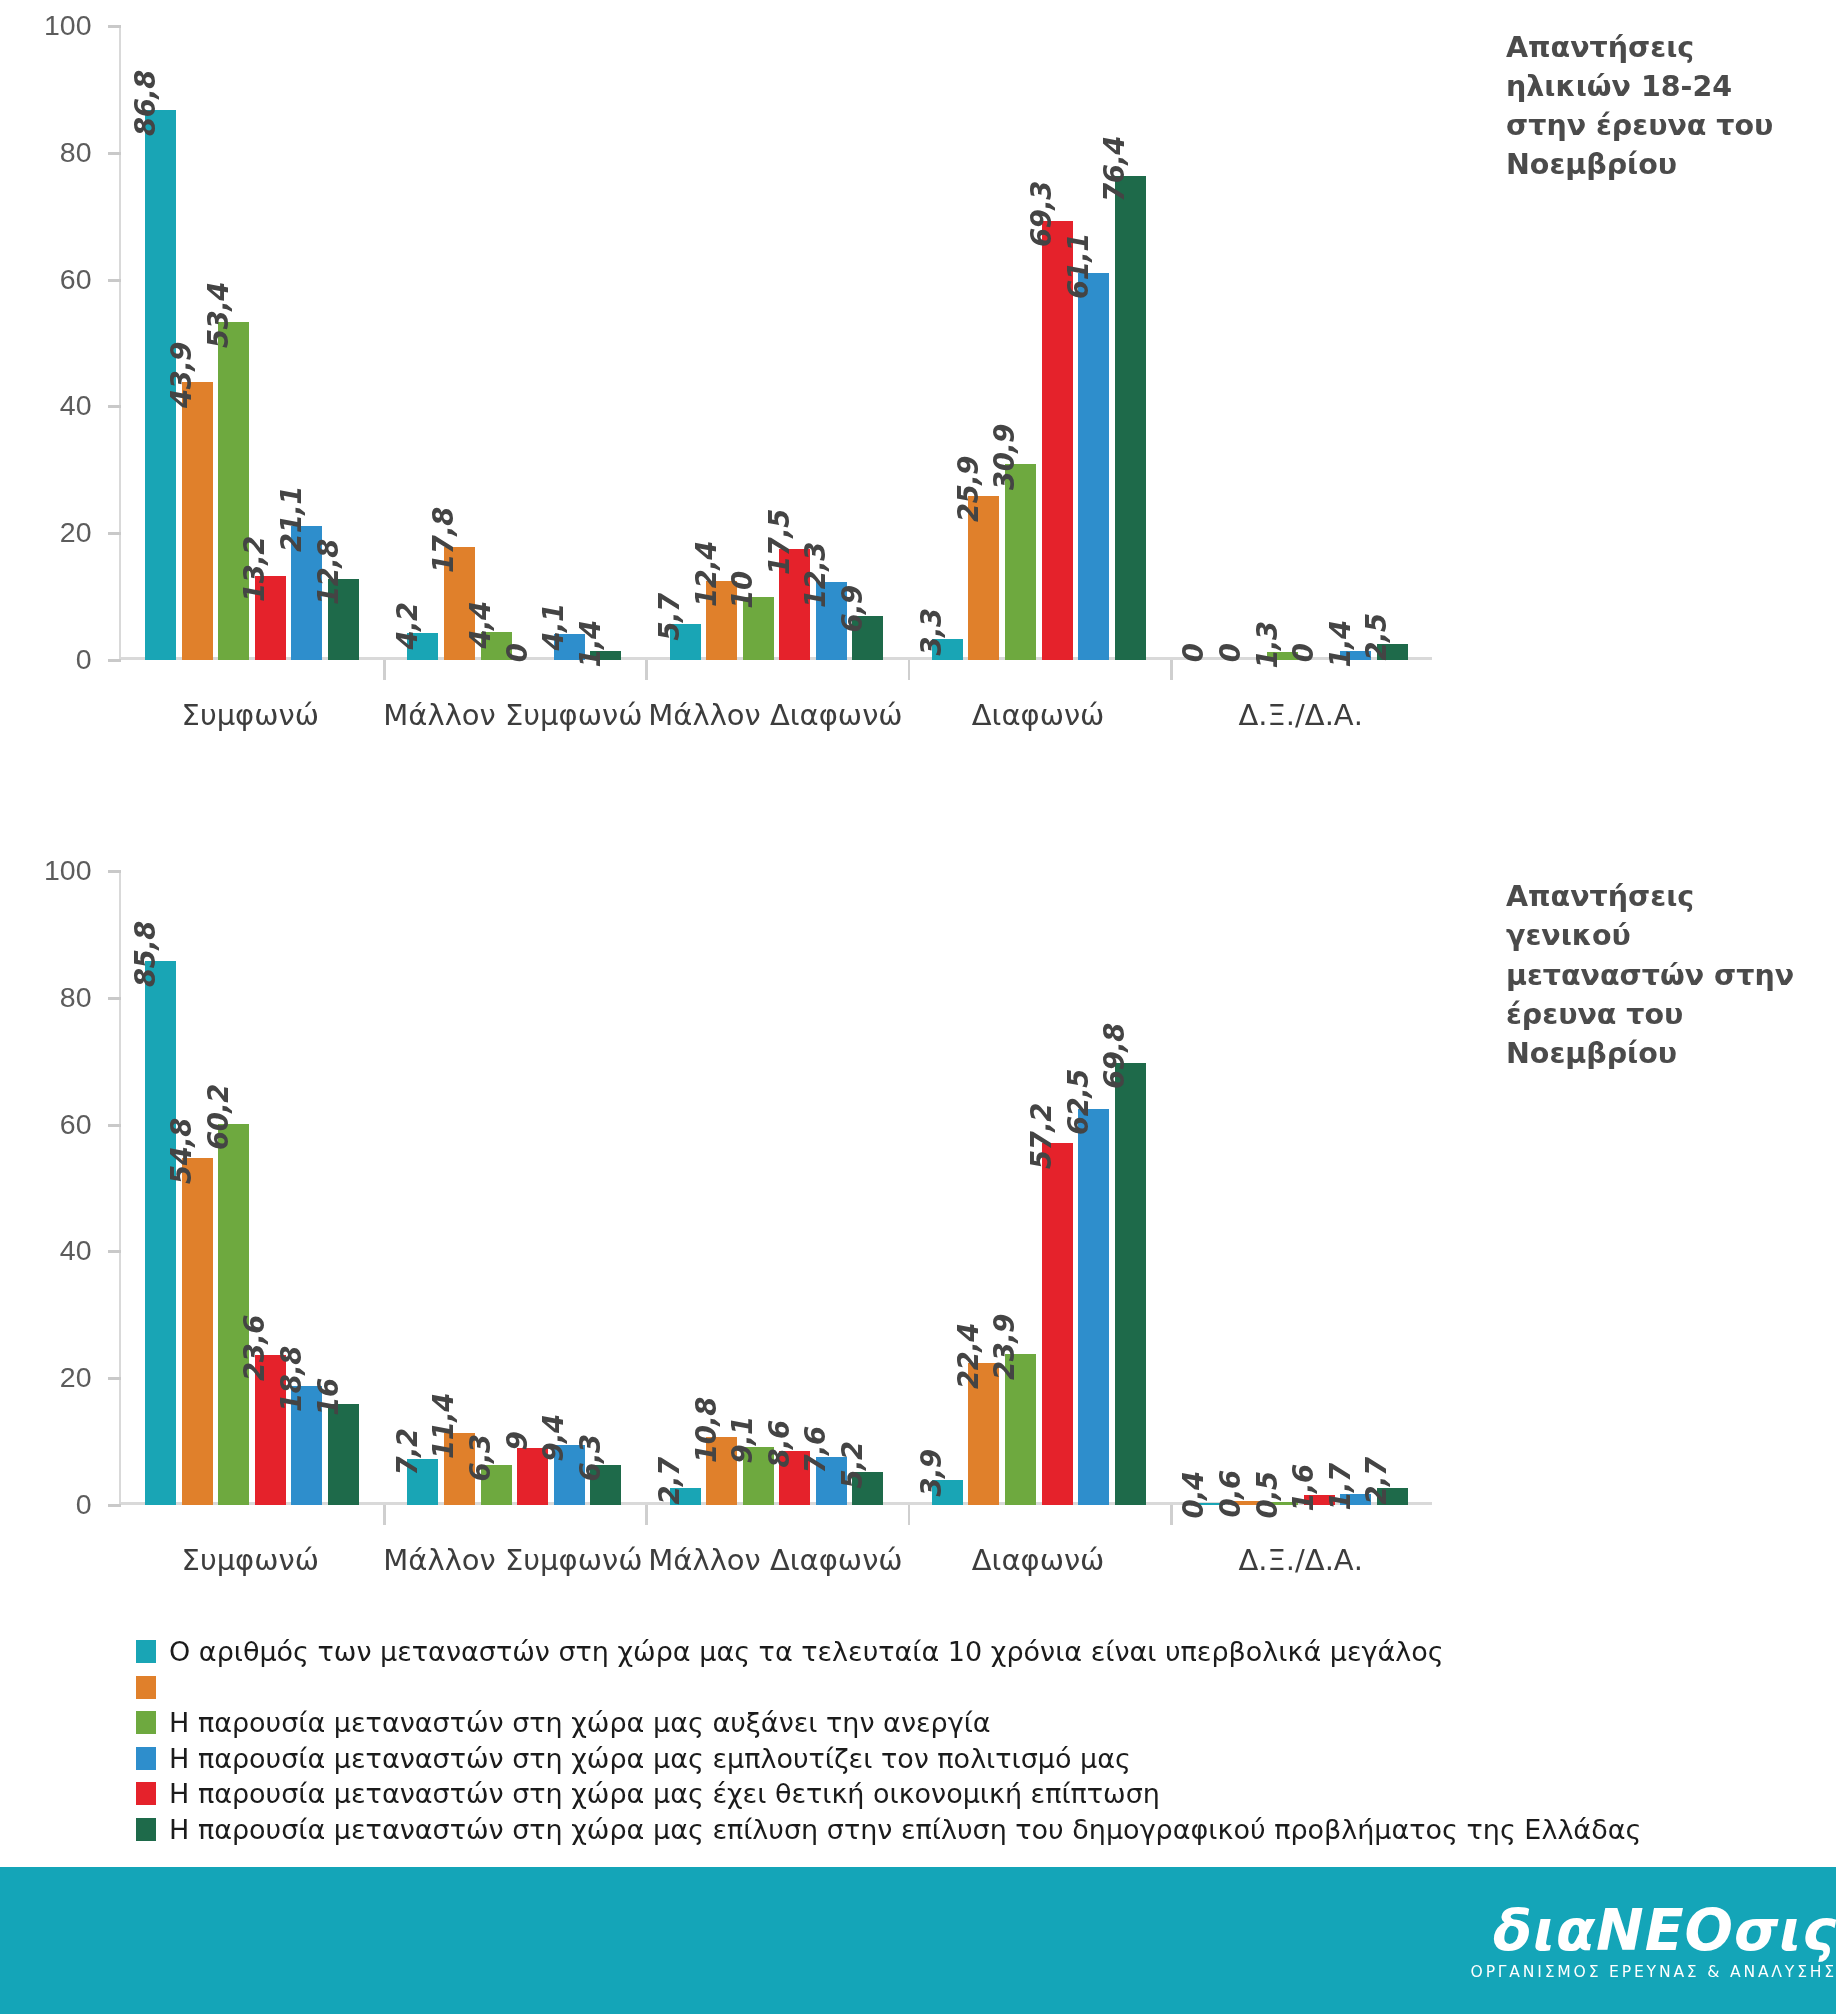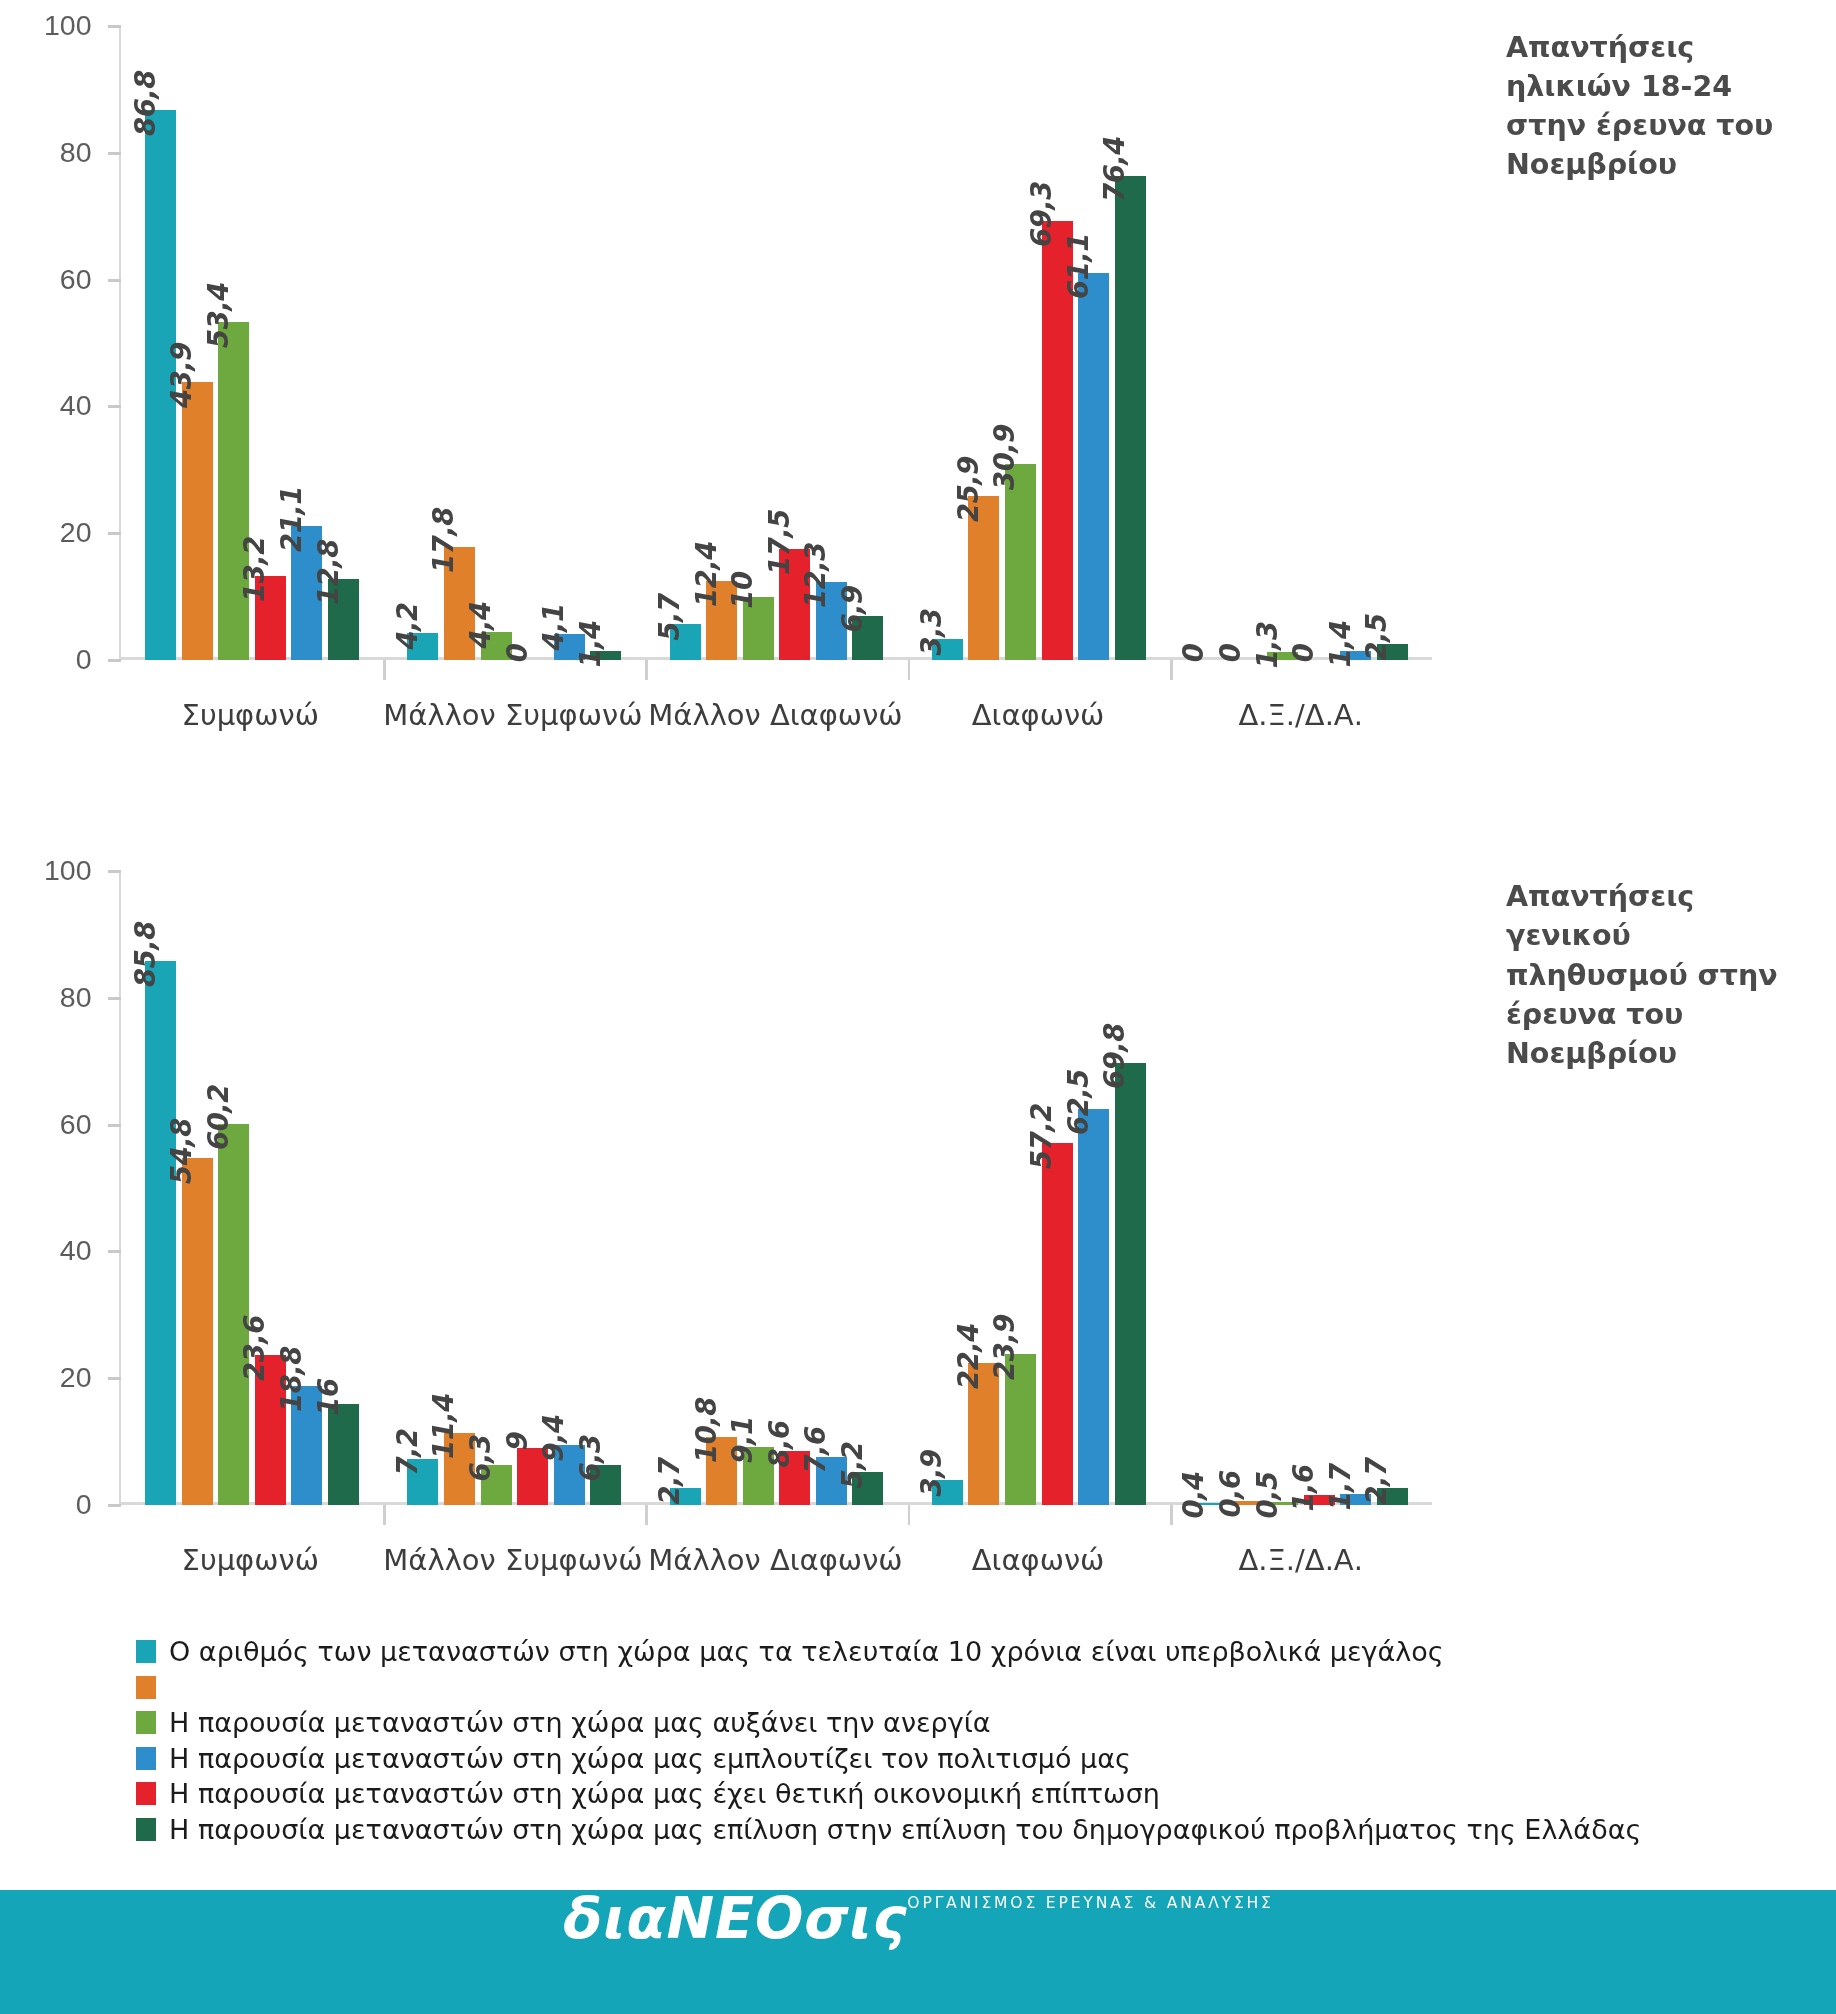--- a/index.html
+++ b/index.html
@@ -132,24 +132,24 @@
     color: #1b1b1b;
     white-space: nowrap;
     font-family: "DejaVu Sans", "Liberation Sans", sans-serif;
     text-align: right;
   }
 
   
   .footer {
     position: absolute;
     left: 0; right: 0; bottom: 0;
-    height: 125px;
+    height: 148px;
     display: flex;
-    flex-direction: row;
-    align-items: flex-start;
+    flex-direction: column;
+    align-items: flex-end;
     justify-content: center;
   }
   .logo-main {
     font-size: 57px;
     font-weight: bold;
     font-style: italic;
     color: #ffffff;
     letter-spacing: 0.9px;
     line-height: 1;
   }
@@ -492,21 +492,21 @@
     </div>
   <div class="cat-labels" id="chart2-cats" style="left:119px; top:698px; width:1313px;">
       <div class="cat-label">Συμφωνώ</div>
       <div class="cat-label">Μάλλον Συμφωνώ</div>
       <div class="cat-label">Μάλλον Διαφωνώ</div>
       <div class="cat-label">Διαφωνώ</div>
       <div class="cat-label">Δ.Ξ./Δ.Α.</div>
     </div>
 </div>
 
-<div class="side-caption" id="chart2-caption" style="left:1506px; top:877px;">Απαντήσεις γενικού πληθυσμού στην έρευνα του Νοεμβρίου</div>
+<div class="side-caption" id="chart2-caption" style="left:1506px; top:877px;">Απαντήσεις γενικού μεταναστών στην έρευνα του Νοεμβρίου</div>
 
 <div class="legend" id="legend" style="left:136px; top:1636px; width:1469px;">
     <div class="legend-row">
       <span class="legend-swatch" style="background: rgb(25, 165, 181);"></span>
       <span class="legend-text">Ο αριθμός των μεταναστών στη χώρα μας τα τελευταία 10 χρόνια είναι υπερβολικά μεγάλος</span>
     </div>
     <div class="legend-row">
       <span class="legend-swatch" style="background: rgb(224, 128, 43);"></span>
     </div>
     <div class="legend-row">

